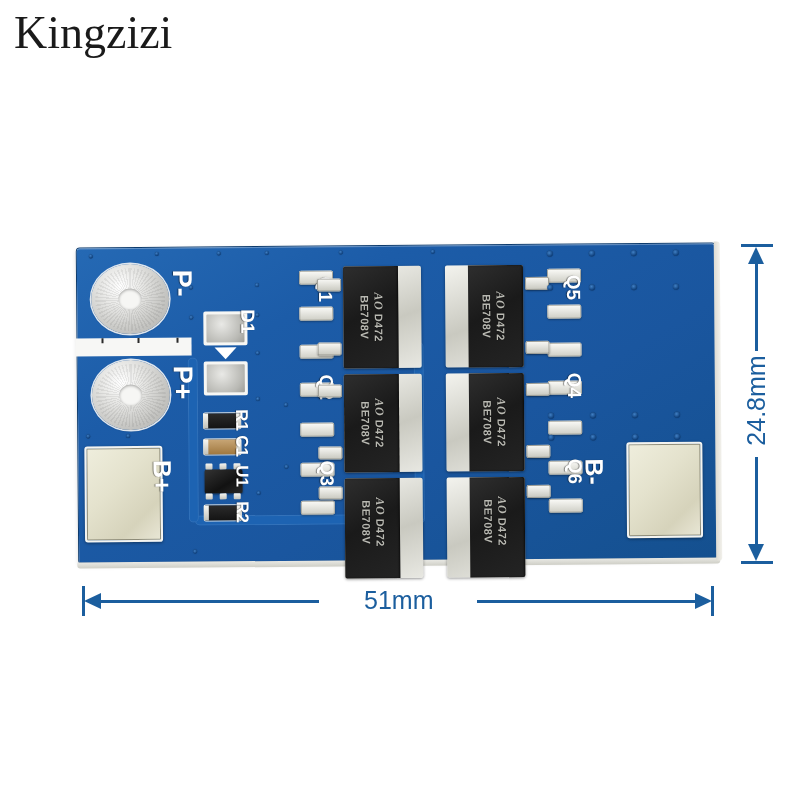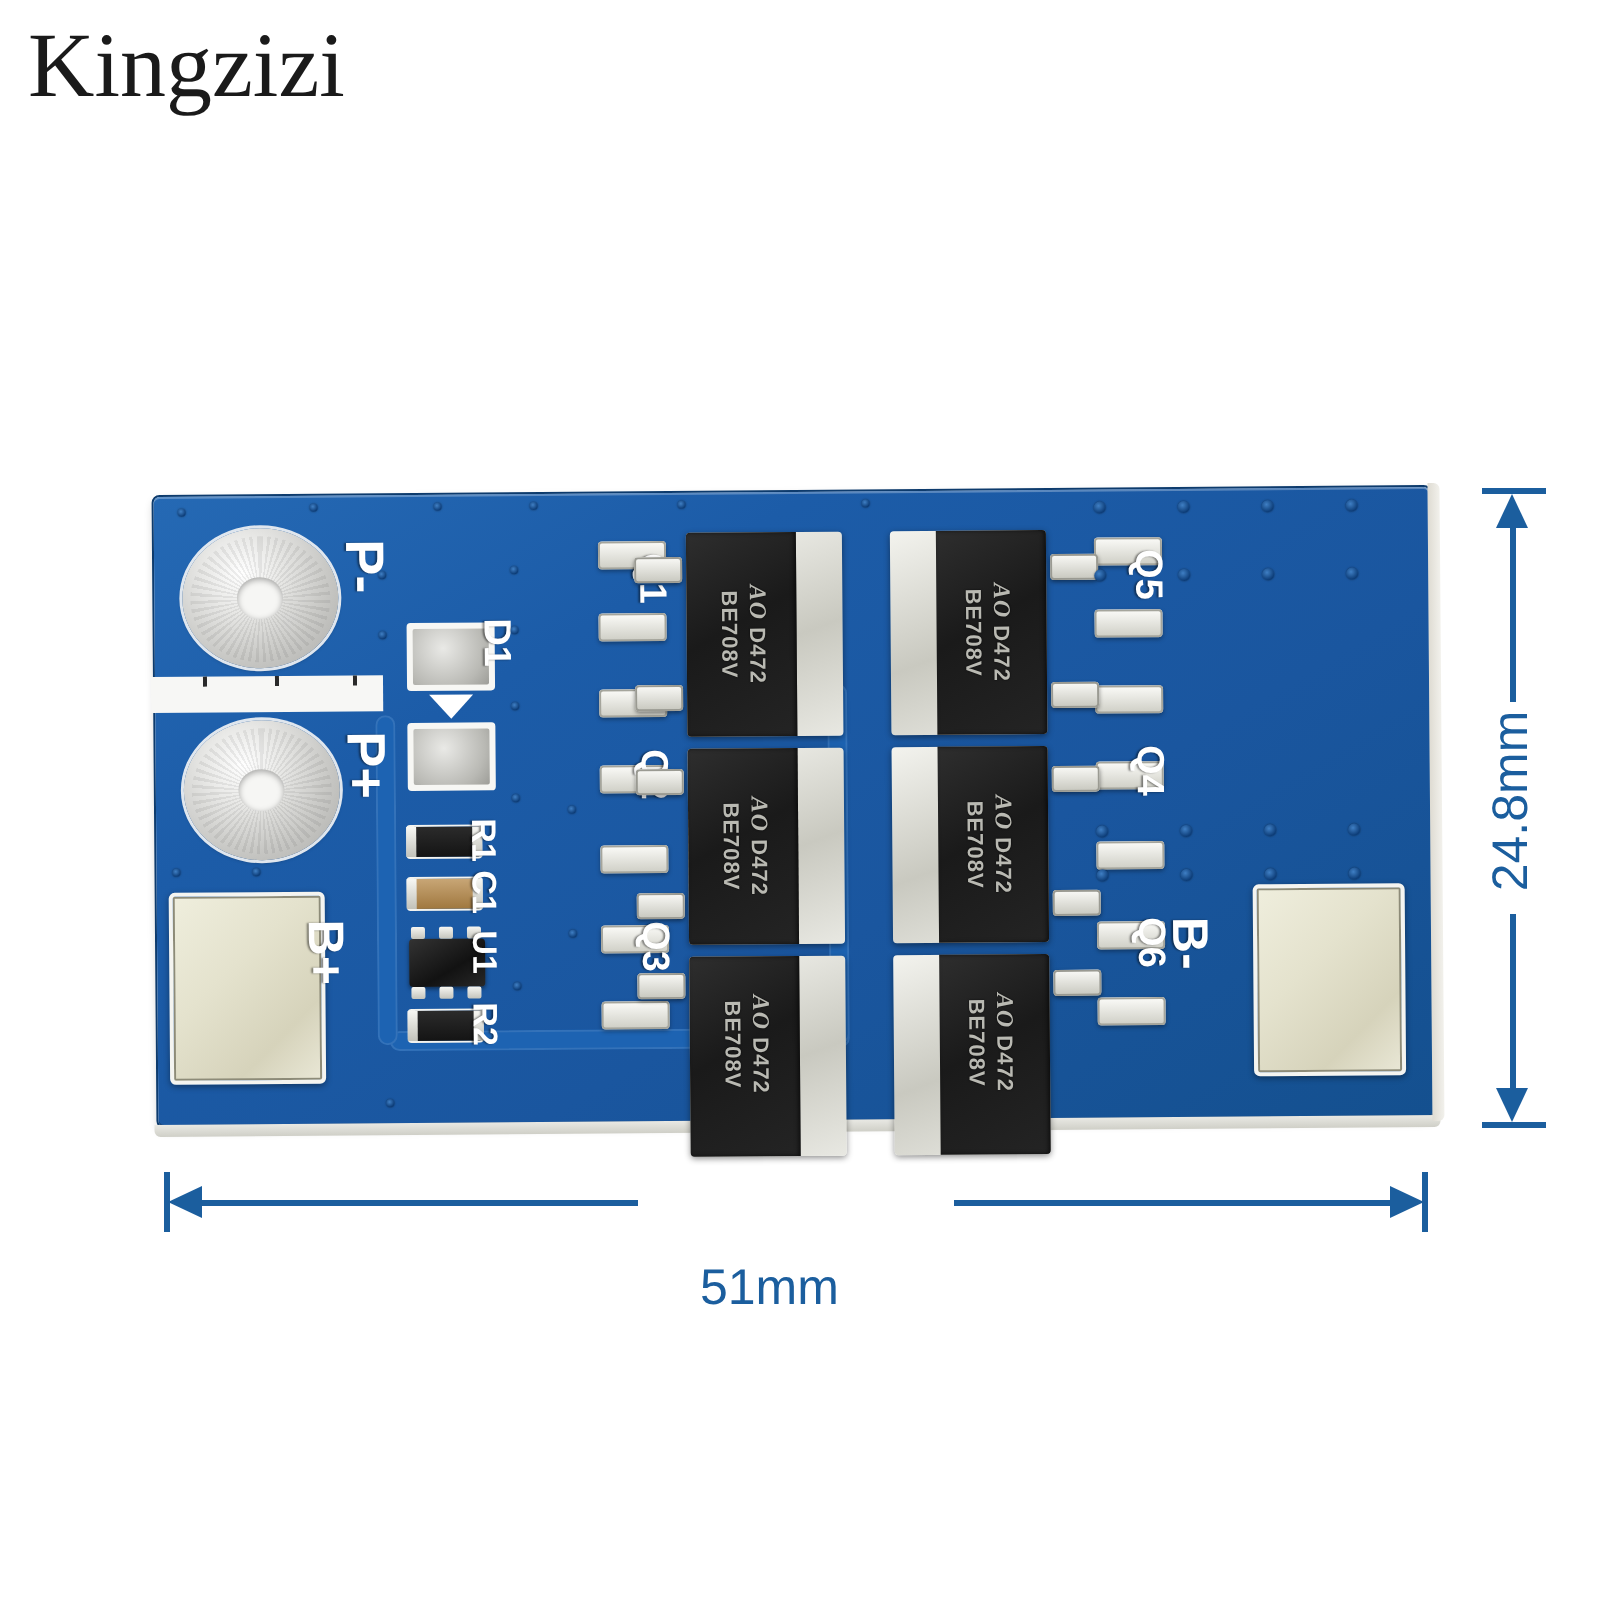--- a/index.html
+++ b/index.html
@@ -372,21 +372,21 @@
     <div class="via" style="left:596px;top:190px;"></div>
   </div>
 
   <div class="dim-h">
     <div class="dcap-h" style="left:0;top:2px;height:30px;"></div>
     <div class="dcap-h" style="right:0;top:2px;height:30px;"></div>
     <div class="dline" style="left:17px;top:16px;width:220px;height:3px;"></div>
     <div class="arrow left" style="left:2px;top:9px;"></div>
     <div class="dline" style="right:17px;top:16px;width:220px;height:3px;"></div>
     <div class="arrow right" style="right:2px;top:9px;"></div>
-    <div class="dim-label" style="left:268px;top:2px;margin-top:44px;">51mm</div>
+    <div class="dim-label" style="left:282px;top:2px;">51mm</div>
   </div>
 
   <div class="dim-v">
     <div class="dcap-v" style="left:3px;top:0;width:32px;"></div>
     <div class="dcap-v" style="left:3px;bottom:0;width:32px;"></div>
     <div class="dline" style="left:17px;top:17px;width:3px;height:90px;"></div>
     <div class="arrow up" style="left:10px;top:3px;"></div>
     <div class="dline" style="left:17px;bottom:17px;width:3px;height:90px;"></div>
     <div class="arrow down" style="left:10px;bottom:3px;"></div>
     <div class="dim-label vert" style="left:-42px;top:142px;width:120px;text-align:center;">24.8mm</div>

